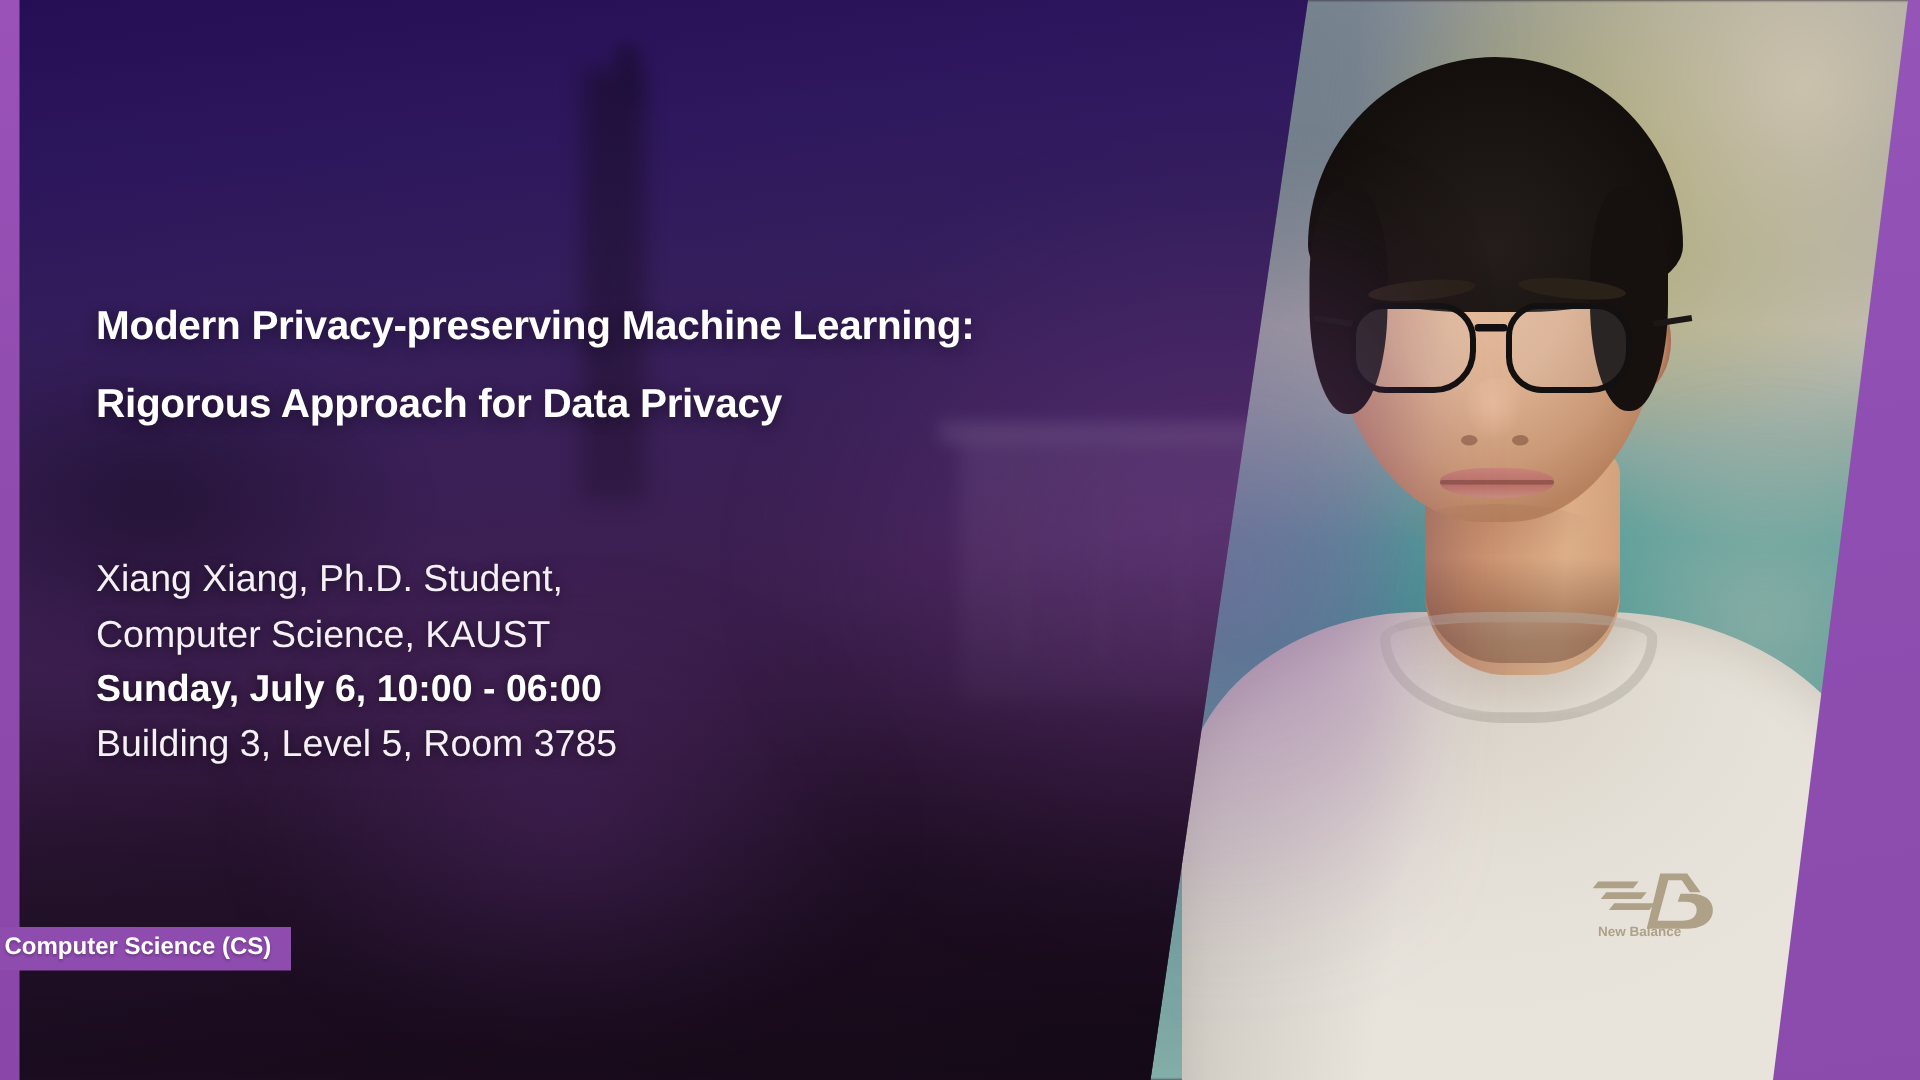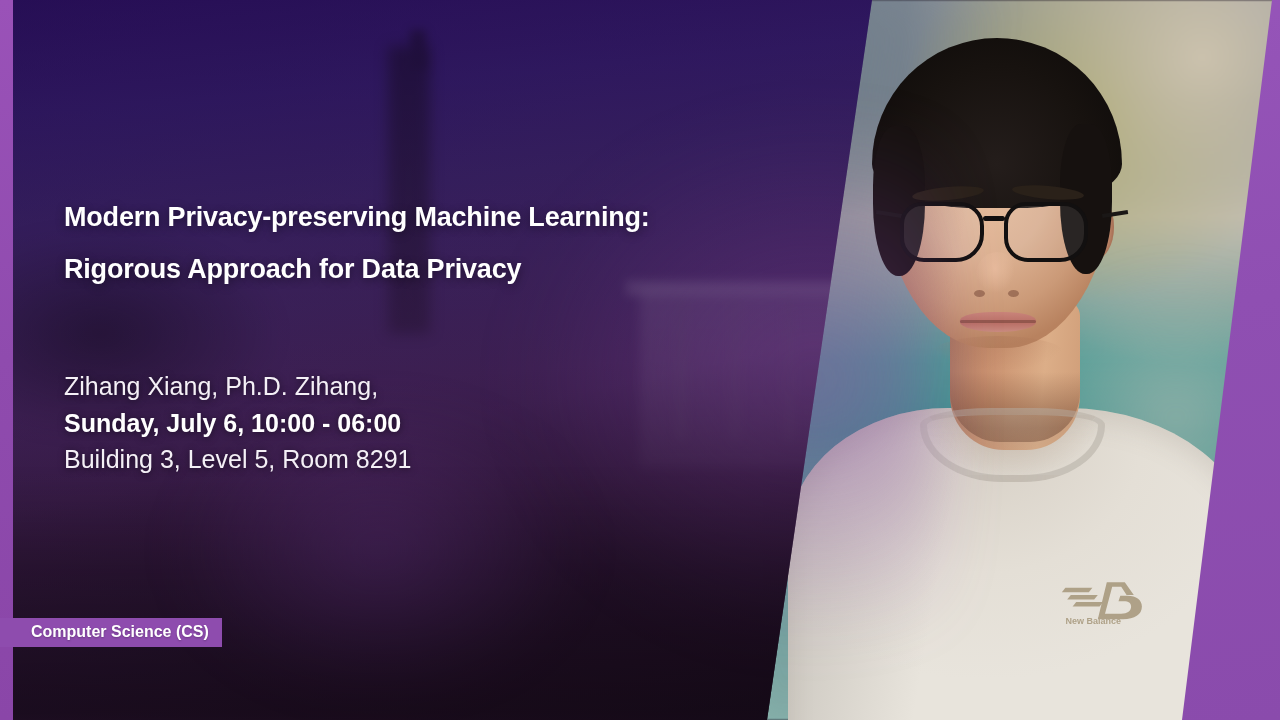--- a/index.html
+++ b/index.html
@@ -212,21 +212,21 @@
     text-shadow: 0 1px 7px rgba(0,0,0,.55);
   }
   .meta .b { font-weight:bold; color:#ffffff; }
 
   
   .badge {
     position:absolute; left:0; color:#ffffff; font-weight:bold;
     background:#8e4cae; display:inline-block; white-space:nowrap;
     text-shadow: 0 1px 2px rgba(0,0,0,.25);
   }
-  #badge-dept { top:618px; font-size:16px; padding:5px 13px 6px 31px; }
+  #badge-dept { top:618px; font-size:16px; padding:5px 13px 6px 3px; }
   #badge-type { top:657px; font-size:16px; padding:5px 13px 6px 13px; }
 </style>
 </head>
 <body>
 
 <div id="slide">
 
   <div class="photo-wrap">
     <div class="photo-bg"></div>
     <div class="photo-bg-blur"></div>
@@ -293,20 +293,21 @@
   <div class="glow-mid"></div>
   <div class="glow-right"></div>
   <div class="veil"></div>
 
   <div class="stripe-left"></div>
   <div class="stripe-right"></div>
 
   <div class="title">Modern Privacy-preserving Machine Learning: Rigorous Approach for Data Privacy</div>
 
   <div class="meta">
-    <div>Zihang Xiang, Ph.D. Zihang,</div>
+    <div>Xiang Xiang, Ph.D. Student,</div>
+    <div>Computer Science, KAUST</div>
     <div class="b">Sunday, July 6, 10:00 - 06:00</div>
-    <div>Building 3, Level 5, Room 8291</div>
+    <div>Building 3, Level 5, Room 3785</div>
   </div>
 
   <div class="badge" id="badge-dept">Computer Science (CS)</div>
 
 </div>
 
 </body></html>

